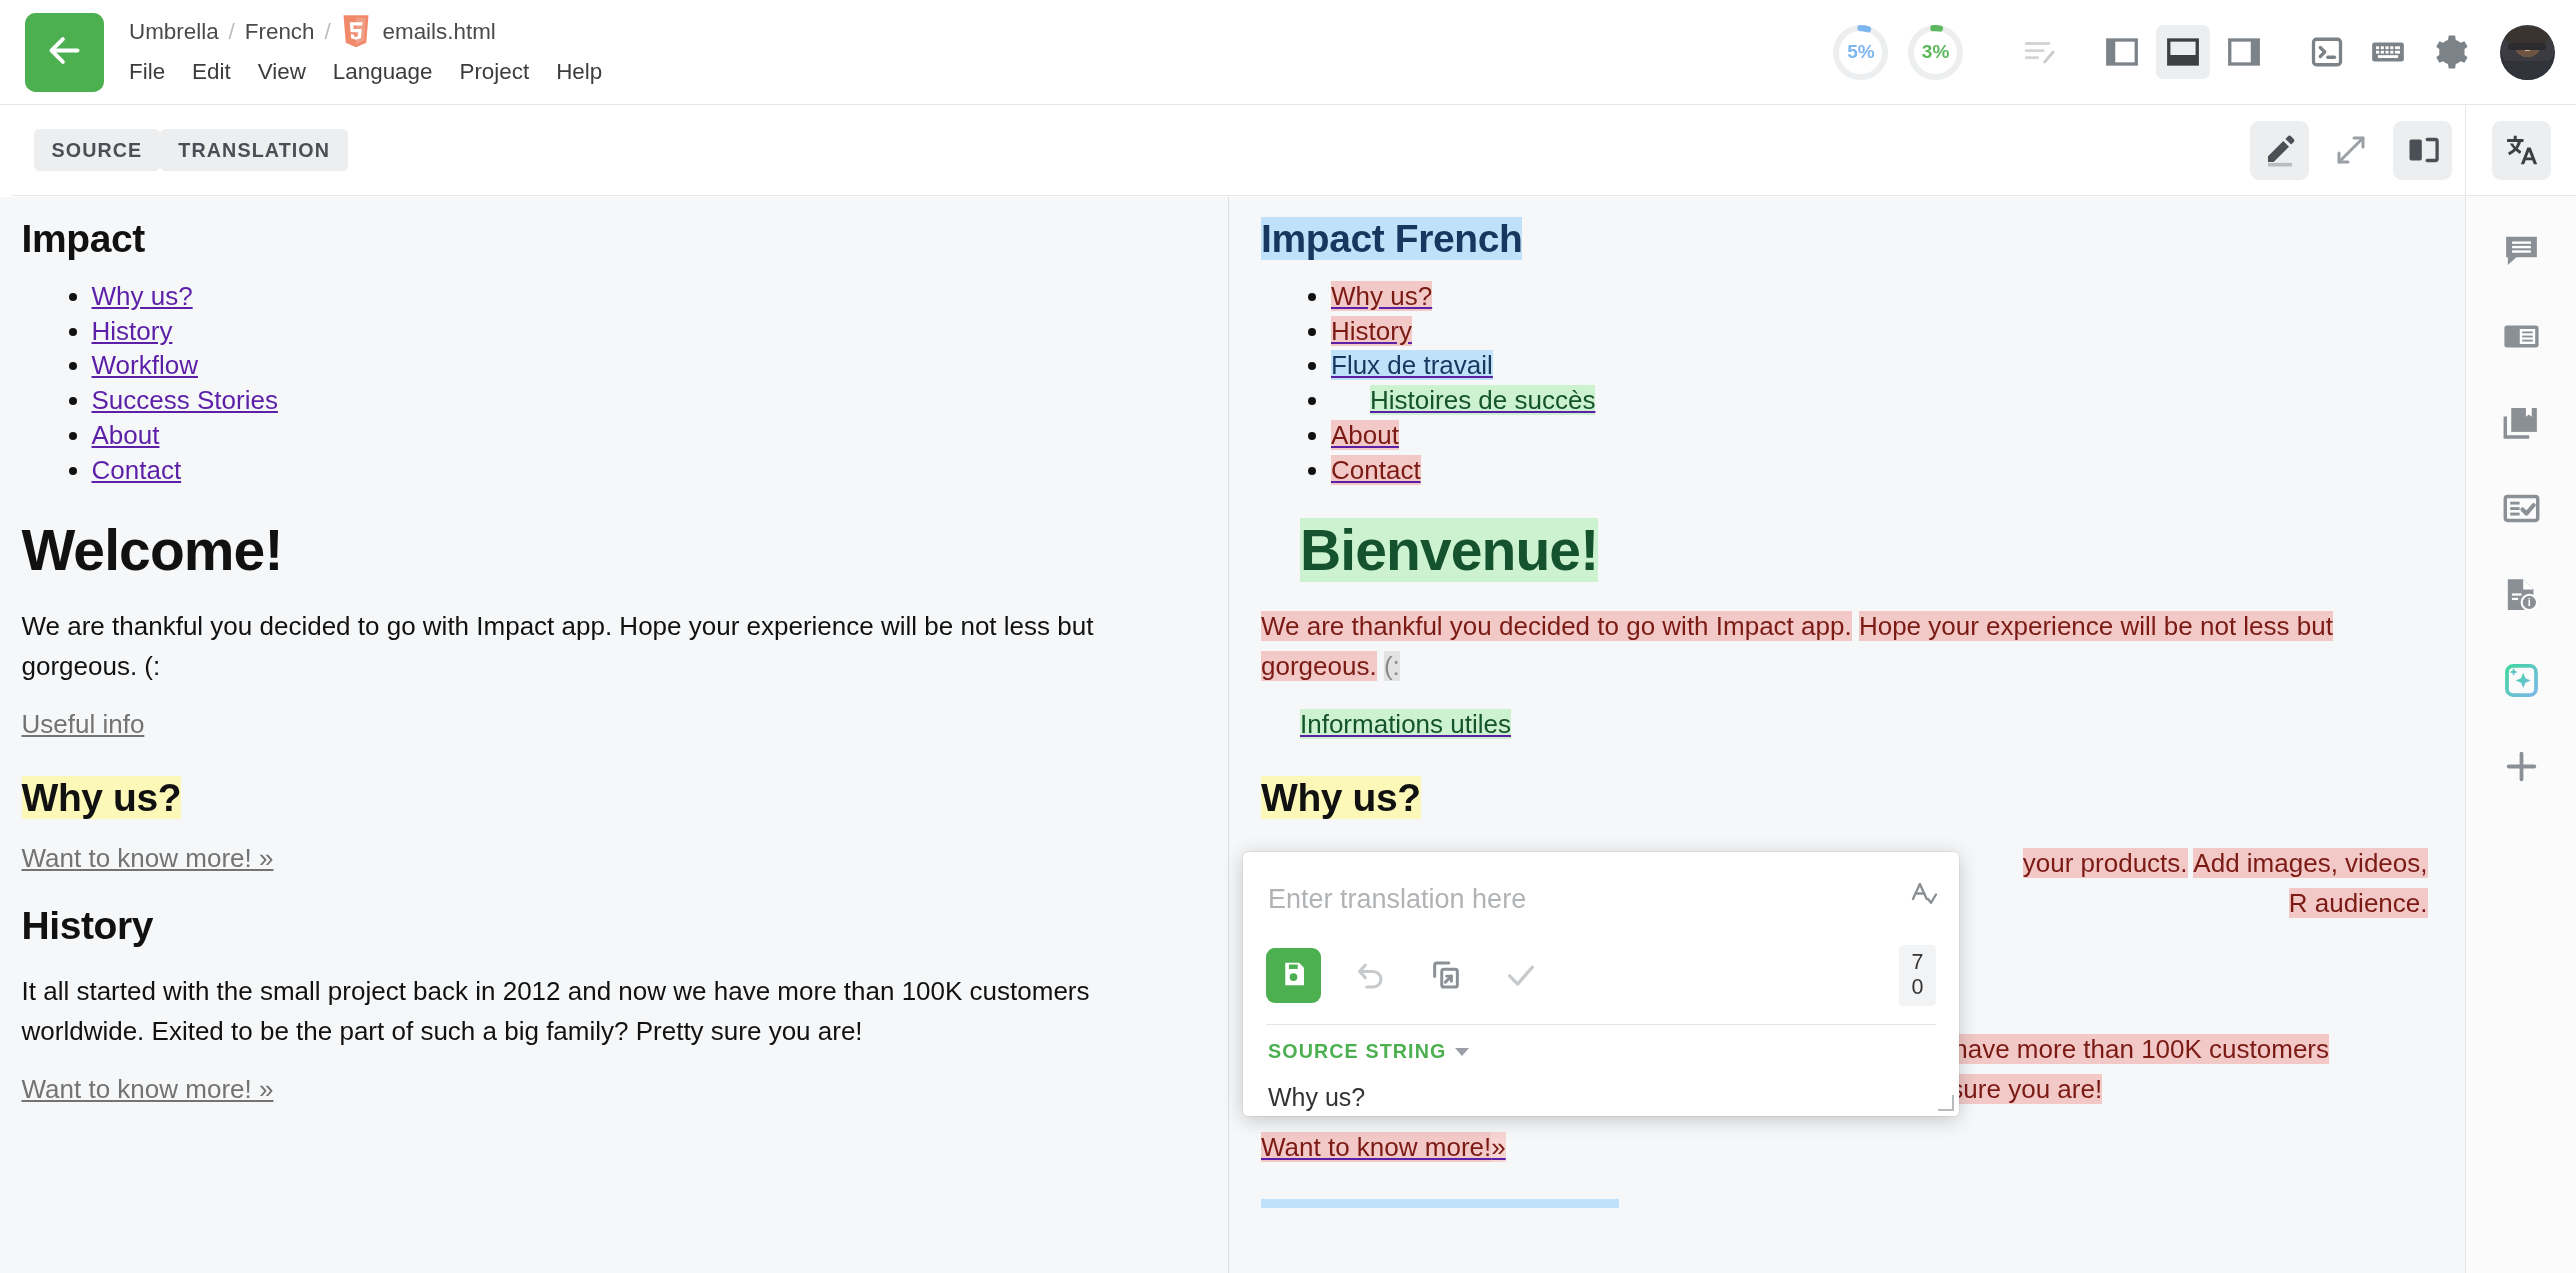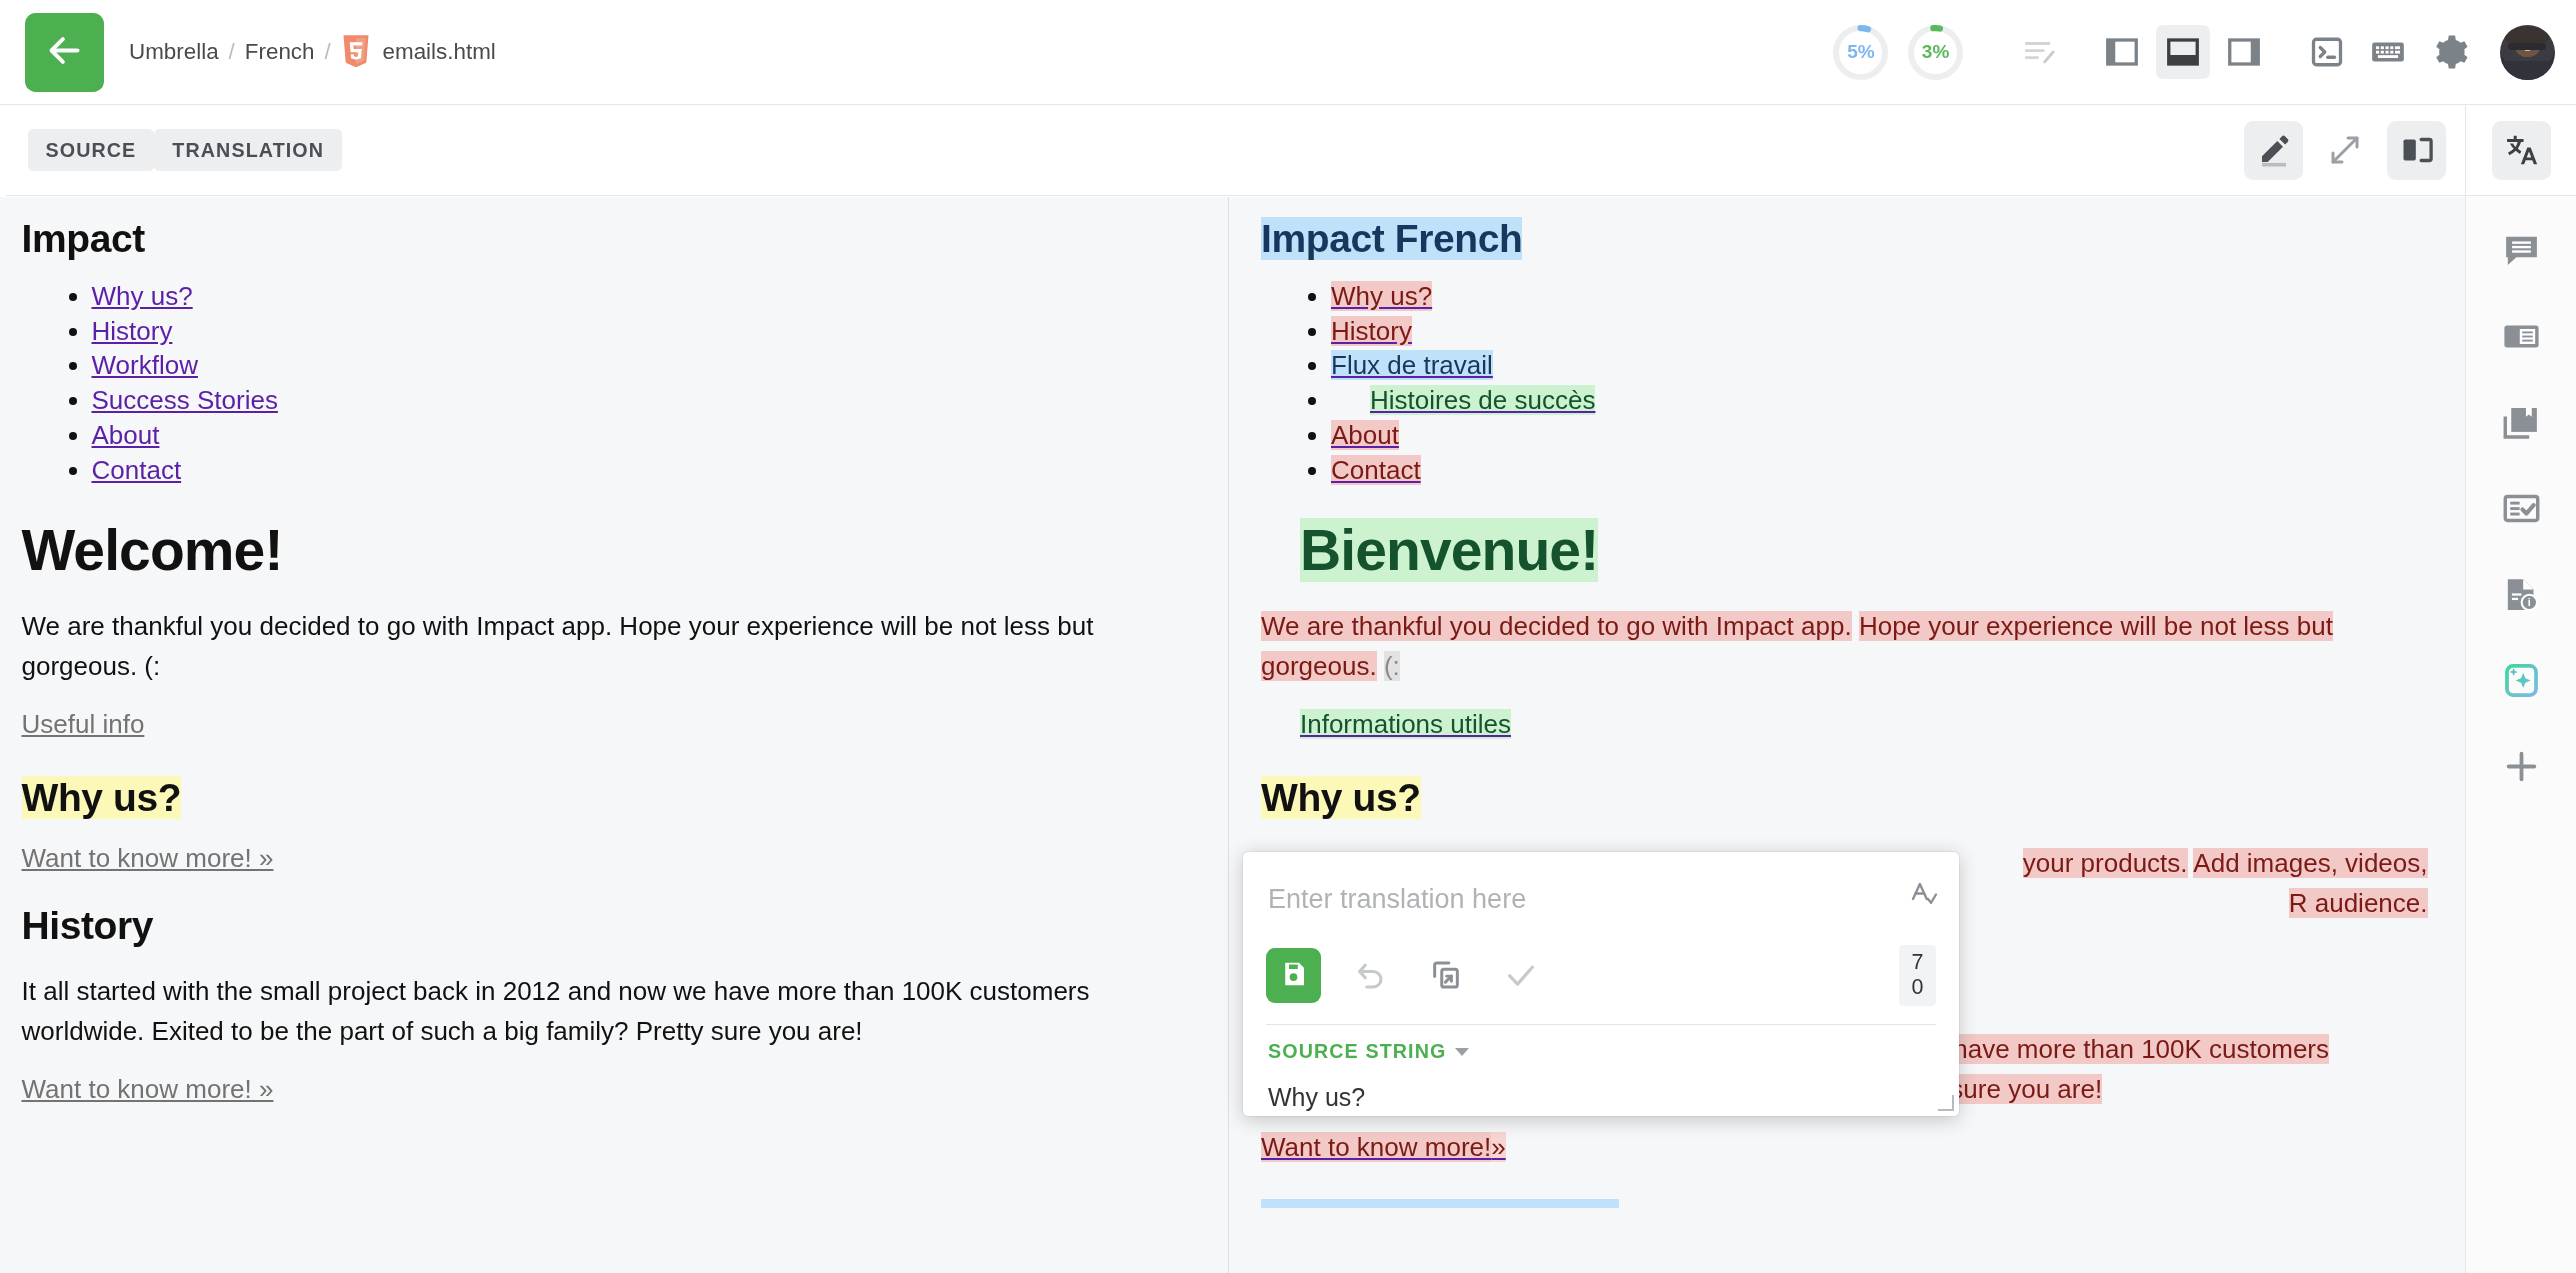--- a/index.html
+++ b/index.html
@@ -59,21 +59,21 @@
     width: 55px; height: 55px; border-radius: 50%; margin-left: 23px;
     background: radial-gradient(circle at 50% 34%, #d9b49a 0 16%, #6d5443 16% 30%, #3c3b42 30% 62%, #2c2f36 62% 100%);
     overflow: hidden; position: relative; cursor: pointer; flex: none;
   }
   .avatar .hair { position: absolute; left: 10%; top: 4%; width: 80%; height: 36%; background: #39342f; border-radius: 50% 50% 42% 42%; }
   .avatar .glasses { position: absolute; left: 16%; top: 34%; width: 68%; height: 12%; background: #2b2b30; border-radius: 3.6px; }
   .avatar .body { position: absolute; left: 0; bottom: 0; width: 100%; height: 34%; background: #30333a; }
 
   
   .subbar {
-    position: absolute; left: 6px; top: 105px; width: 2465px; height: 91px;
+    position: absolute; left: 12px; top: 105px; width: 2465px; height: 91px;
     background: #ffffff; border-bottom: 0.9px solid #e4e6e8;
     display: flex; align-items: center;
   }
   .chip {
     background: #eceef0; color: #4a4f55;
     font-size: 19.7px; font-weight: bold; letter-spacing: 1.1px;
     padding: 9.8px 18px; border-radius: 5.4px; cursor: pointer;
   }
   .chip-source { margin-left: 21.5px; }
   .chip-translation { }
@@ -182,20 +182,28 @@
       <span class="bc-item">French</span>
       <span class="bc-sep">/</span>
       <span class="html5-icon">
         <svg viewBox="0 0 24 27" width="30" height="34">
           <path d="M2 0 L22 0 L20.2 22 L12 25.6 L3.8 22 Z" fill="#f08a6b"></path>
           <path d="M12 2.2 L19.8 2.2 L18.3 20.6 L12 23.2 Z" fill="#ef9f85"></path>
           <path d="M7 5.6 L17.2 5.6 L16.9 8.3 L9.9 8.3 L10.1 11 L16.6 11 L15.9 18.4 L12 19.7 L8.1 18.4 L7.85 15.3 L10.3 15.3 L10.45 16.9 L12 17.4 L13.6 16.9 L13.8 13.6 L7.7 13.6 Z" fill="#ffffff"></path>
         </svg>
       </span>
       <span class="bc-item">emails.html</span>
+    </div>
+    <div class="menubar">
+      <span class="menu-item">File</span>
+      <span class="menu-item">Edit</span>
+      <span class="menu-item">View</span>
+      <span class="menu-item">Language</span>
+      <span class="menu-item">Project</span>
+      <span class="menu-item">Help</span>
     </div>
   </div>
 
   <div class="topbar-right">
     <div class="donut">
       <div class="ring"></div>
       <svg class="arc" viewBox="0 0 62 62">
         <circle cx="31" cy="31" r="27.5" fill="none" stroke="#7eb6ef" stroke-width="7" stroke-dasharray="8.6 164" stroke-linecap="round" transform="rotate(-90 31 31)"></circle>
       </svg>
       <span class="pct" style="color:#7eb6ef">5%</span>

